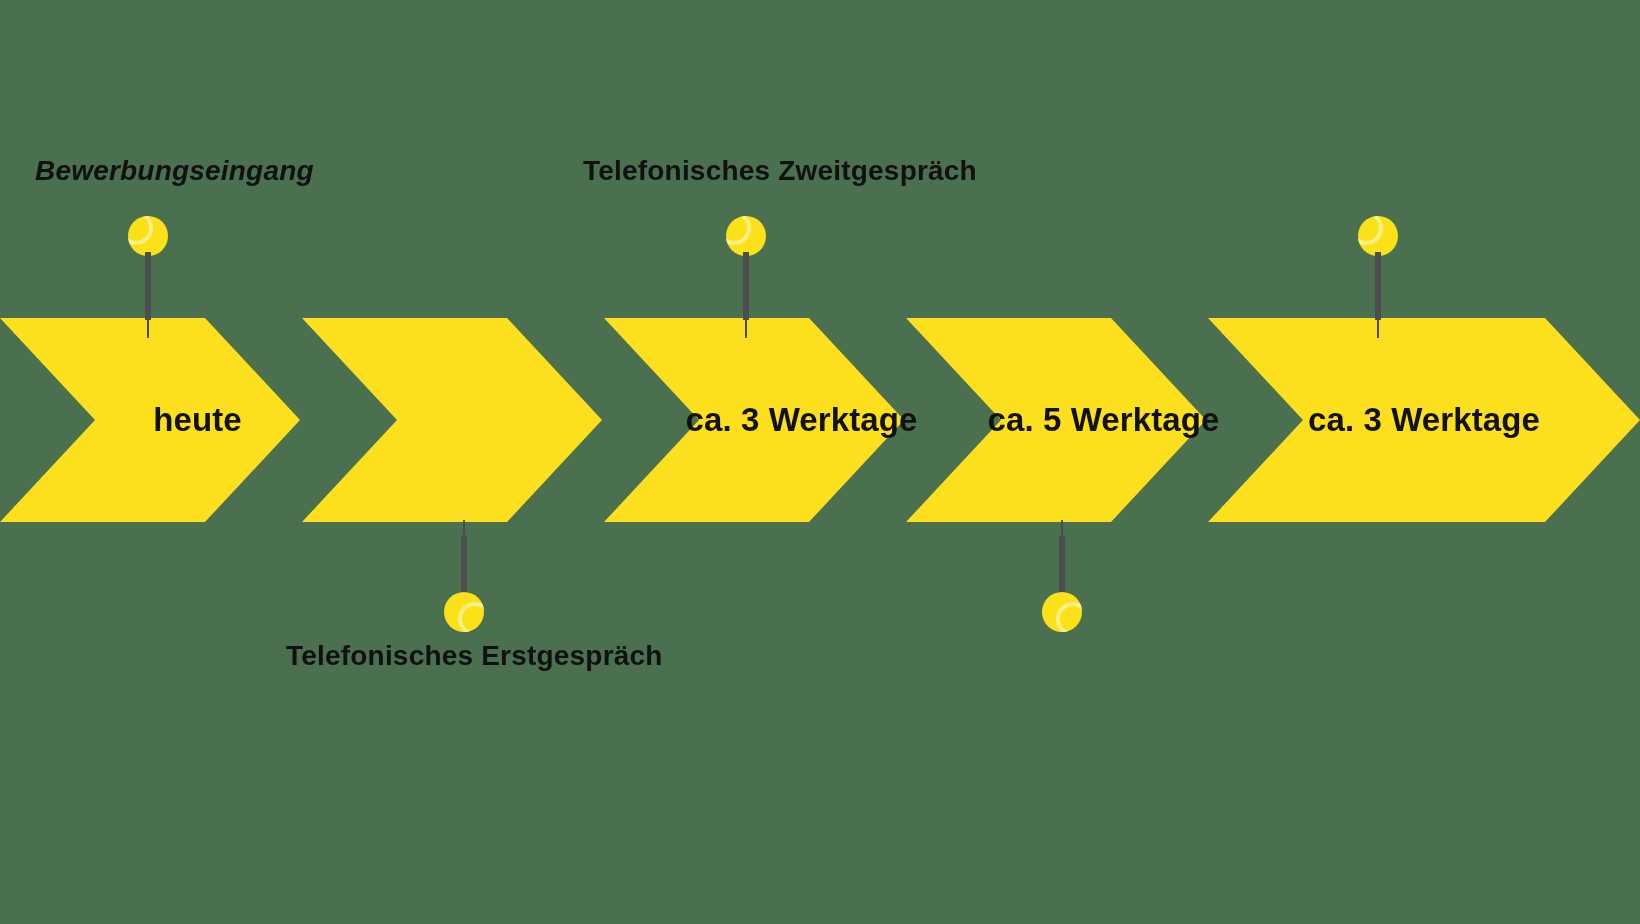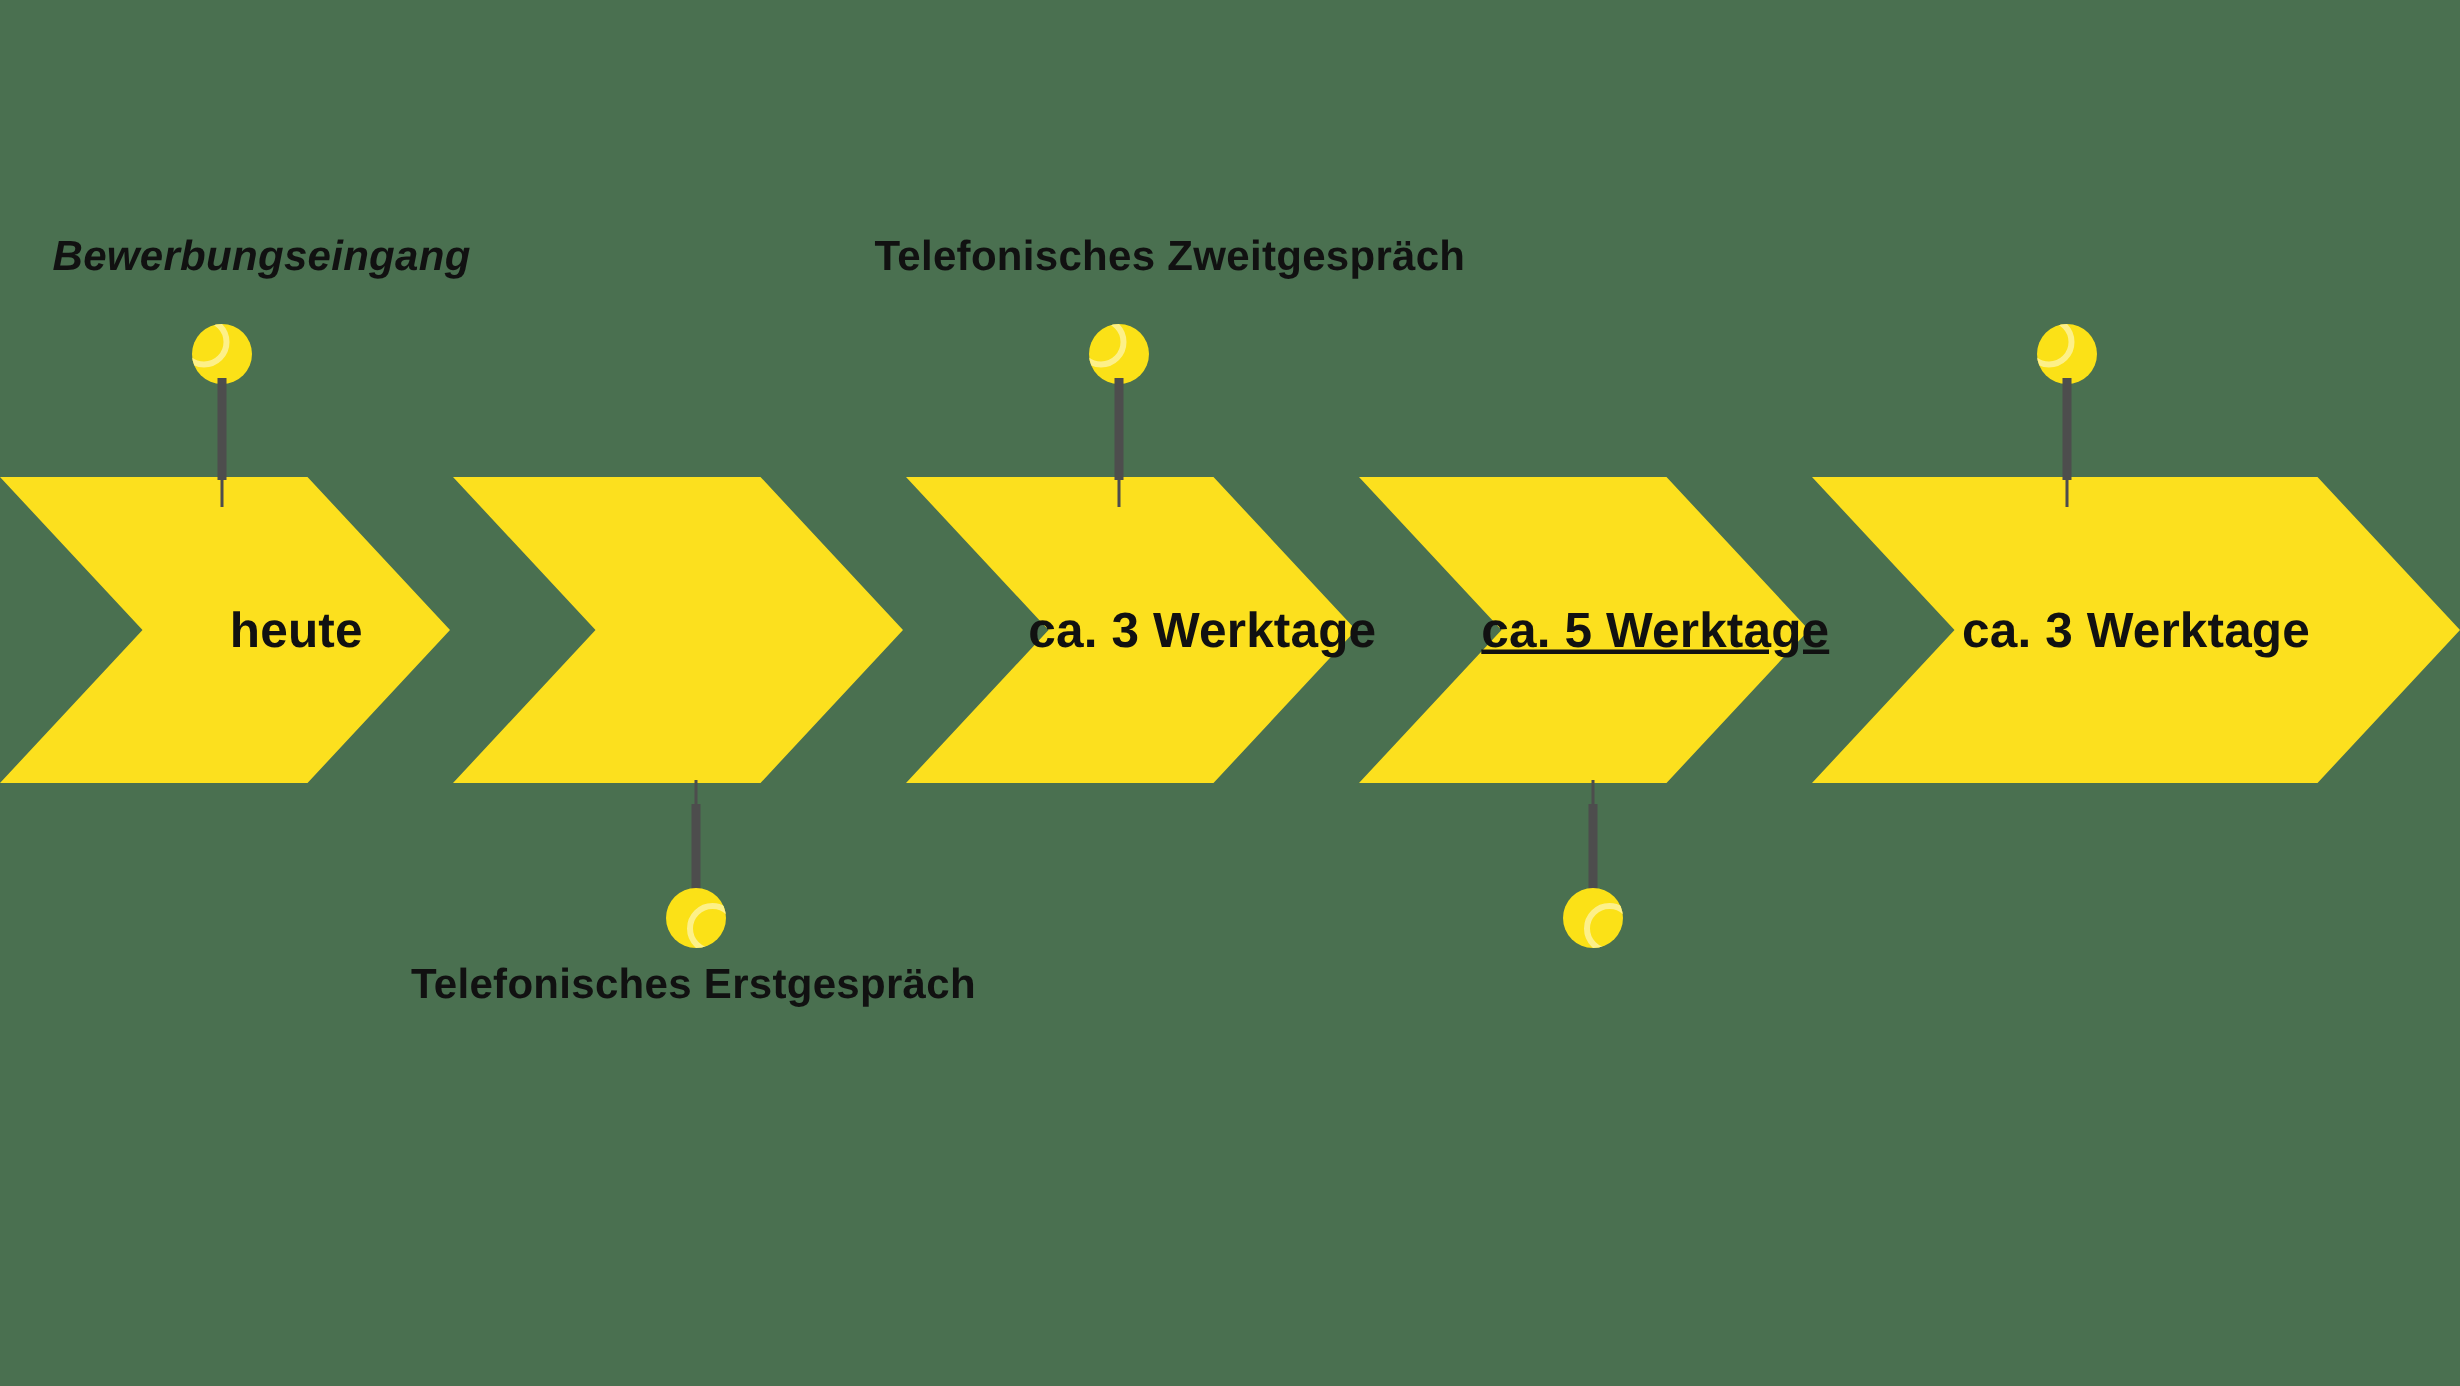--- a/index.html
+++ b/index.html
@@ -117,21 +117,21 @@
 
     <div class="chevron" style="left: 0px; width: 300px; clip-path: polygon(0px 0px, 205px 0px, 300px 102px, 205px 204px, 0px 204px, 95px 102px); background: rgb(252, 224, 30);"></div>
     <div class="chevron-label" style="left:95px; width:205px;">heute</div>
 
     <div class="chevron" style="left: 302px; width: 300px; clip-path: polygon(0px 0px, 205px 0px, 300px 102px, 205px 204px, 0px 204px, 95px 102px); background: rgb(252, 224, 30);"></div>
 
     <div class="chevron" style="left: 604px; width: 300px; clip-path: polygon(0px 0px, 205px 0px, 300px 102px, 205px 204px, 0px 204px, 95px 102px); background: rgb(252, 224, 30);"></div>
     <div class="chevron-label" style="left:699px; width:205px;">ca. 3 Werktage</div>
 
     <div class="chevron" style="left: 906px; width: 300px; clip-path: polygon(0px 0px, 205px 0px, 300px 102px, 205px 204px, 0px 204px, 95px 102px); background: rgb(252, 224, 30);"></div>
-    <div class="chevron-label" style="left:1001px; width:205px;text-decoration:underline;">ca. 5 Werktage</div>
+    <div class="chevron-label" style="left:1001px; width:205px;">ca. 5 Werktage</div>
 
     <div class="chevron" style="left: 1208px; width: 432px; clip-path: polygon(0px 0px, 337px 0px, 432px 102px, 337px 204px, 0px 204px, 95px 102px); background: rgb(252, 224, 30);"></div>
     <div class="chevron-label" style="left:1303px; width:242px;">ca. 3 Werktage</div>
   </div>
 
   <div class="pin pin-up" style="left:148px; top:216px;">
     <div class="pin-head" style="left: -20px; top: 0px; background: rgb(251, 225, 23);"></div>
     <div class="pin-stem" style="left: -3px; top: 36px; width: 6px; height: 68px; background: rgb(77, 77, 77);"></div>
     <div class="pin-stem" style="left: -1px; top: 104px; width: 2px; height: 18px; background: rgb(77, 77, 77);"></div>
   </div>
@@ -148,21 +148,21 @@
     <div class="pin-head" style="left: -20px; top: 0px; background: rgb(251, 225, 23);"></div>
     <div class="pin-stem" style="left: -3px; top: 36px; width: 6px; height: 68px; background: rgb(77, 77, 77);"></div>
     <div class="pin-stem" style="left: -1px; top: 104px; width: 2px; height: 18px; background: rgb(77, 77, 77);"></div>
   </div>
 
   <div class="pin pin-down" style="left:464px; top:520px;">
     <div class="pin-stem" style="left: -1px; top: 0px; width: 2px; height: 18px; background: rgb(77, 77, 77);"></div>
     <div class="pin-stem" style="left: -3px; top: 16px; width: 6px; height: 62px; background: rgb(77, 77, 77);"></div>
     <div class="pin-head" style="left: -20px; top: 72px; background: rgb(251, 225, 23);"></div>
   </div>
-  <div class="callout-label" style="left:274px; top:640px;">Telefonisches Erstgespräch</div>
+  <div class="callout-label" style="left:286px; top:640px;">Telefonisches Erstgespräch</div>
 
   <div class="pin pin-down" style="left:1062px; top:520px;">
     <div class="pin-stem" style="left: -1px; top: 0px; width: 2px; height: 18px; background: rgb(77, 77, 77);"></div>
     <div class="pin-stem" style="left: -3px; top: 16px; width: 6px; height: 62px; background: rgb(77, 77, 77);"></div>
     <div class="pin-head" style="left: -20px; top: 72px; background: rgb(251, 225, 23);"></div>
   </div>
 
 </div>
 
 </body></html>

